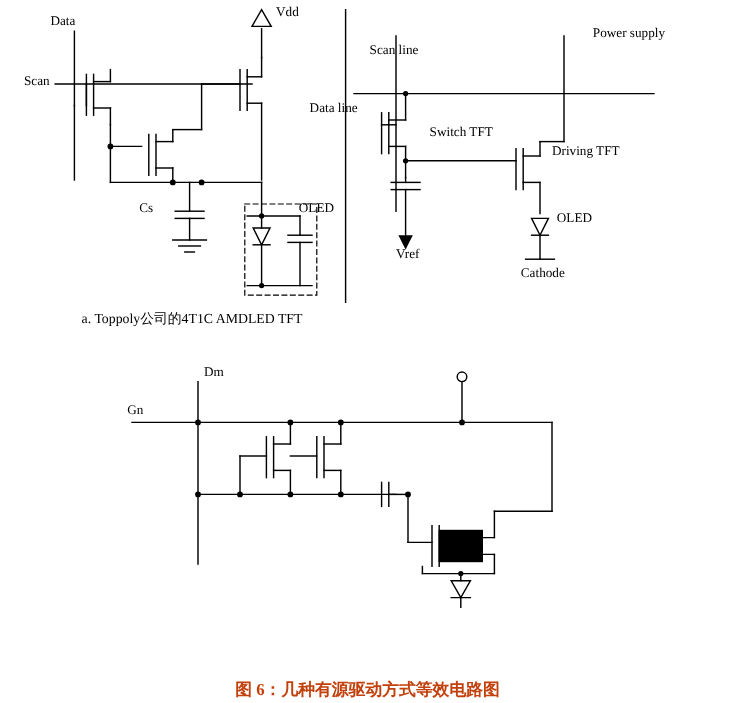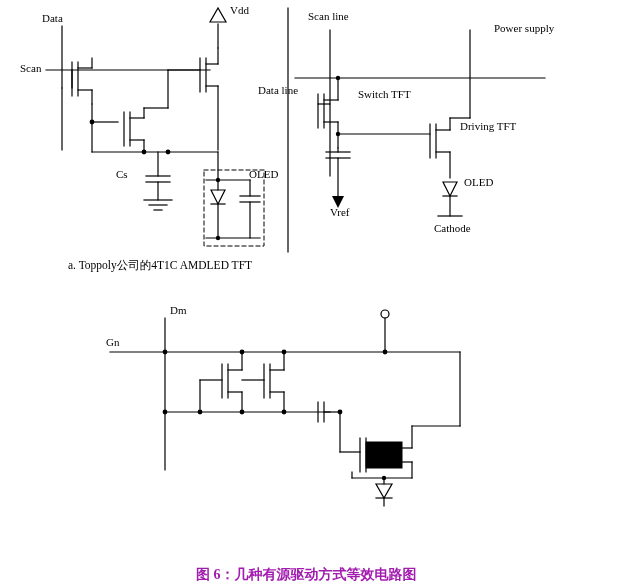--- a/index.html
+++ b/index.html
@@ -46,21 +46,21 @@
   }
   .cap-red-underline {
     color: #cc0000;
     text-decoration: underline;
   }
   .title {
     position: absolute;
     font-family: "Liberation Serif", serif;
     font-size: 14px;
     font-weight: bold;
-    color: #a21caf;
+    color: #c2410c;
     white-space: nowrap;
   }
   .blk { color: #000; }
 </style>
 </head>
 <body>
 
 <div class="canvas">
 
   <svg class="schematic" viewBox="0 0 625 586" xmlns="http://www.w3.org/2000/svg">
@@ -237,24 +237,24 @@
       <line x1="384" y1="498" x2="384" y2="506"></line>
     </g>
   </svg>
 
   <div class="lbl" style="left:42px; top:12px;">Data</div>
   <div class="lbl" style="left:230px; top:4px;">Vdd</div>
   <div class="lbl" style="left:20px; top:62px;">Scan</div>
   <div class="lbl" style="left:116px; top:168px;">Cs</div>
   <div class="lbl" style="left:249px; top:168px;">OLED</div>
 
-  <div class="lbl" style="left:308px; top:10px;">Scan line</div>
+  <div class="lbl" style="left:308px; top:36px;">Scan line</div>
   <div class="lbl" style="left:446px; top:22px;margin-left:48px;">Power supply</div>
   <div class="lbl" style="left:258px; top:84px;">Data line</div>
-  <div class="lbl" style="left:358px; top:88px;">Switch TFT</div>
+  <div class="lbl" style="left:358px; top:104px;">Switch TFT</div>
   <div class="lbl" style="left:460px; top:110px;margin-top:10px;">Driving TFT</div>
   <div class="lbl" style="left:330px; top:206px;">Vref</div>
   <div class="lbl" style="left:464px; top:176px;">OLED</div>
   <div class="lbl" style="left:434px; top:222px;">Cathode</div>
 
   <div class="lbl" style="left:170px; top:304px;">Dm</div>
   <div class="lbl" style="left:106px; top:336px;">Gn</div>
 
   <div class="cap" style="left:68px; top:258px;">
     <span class="blk">a. Toppoly公司的4T1C AMDLED TFT</span>

